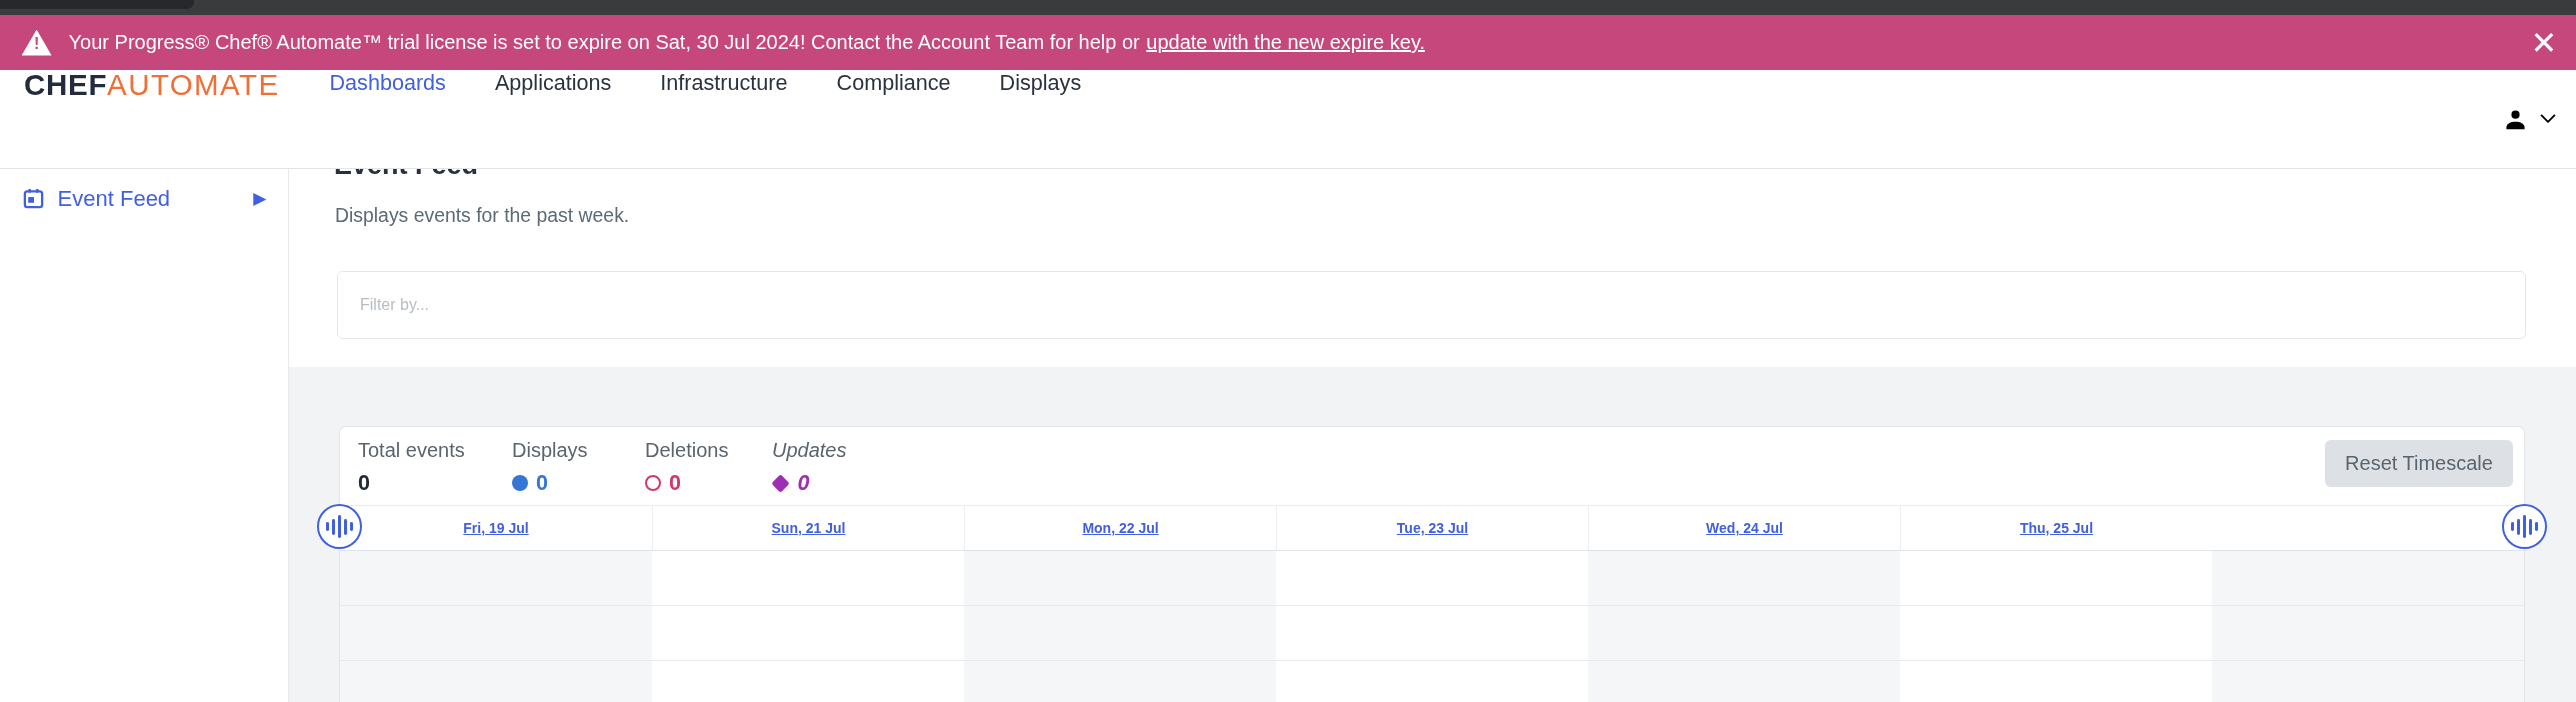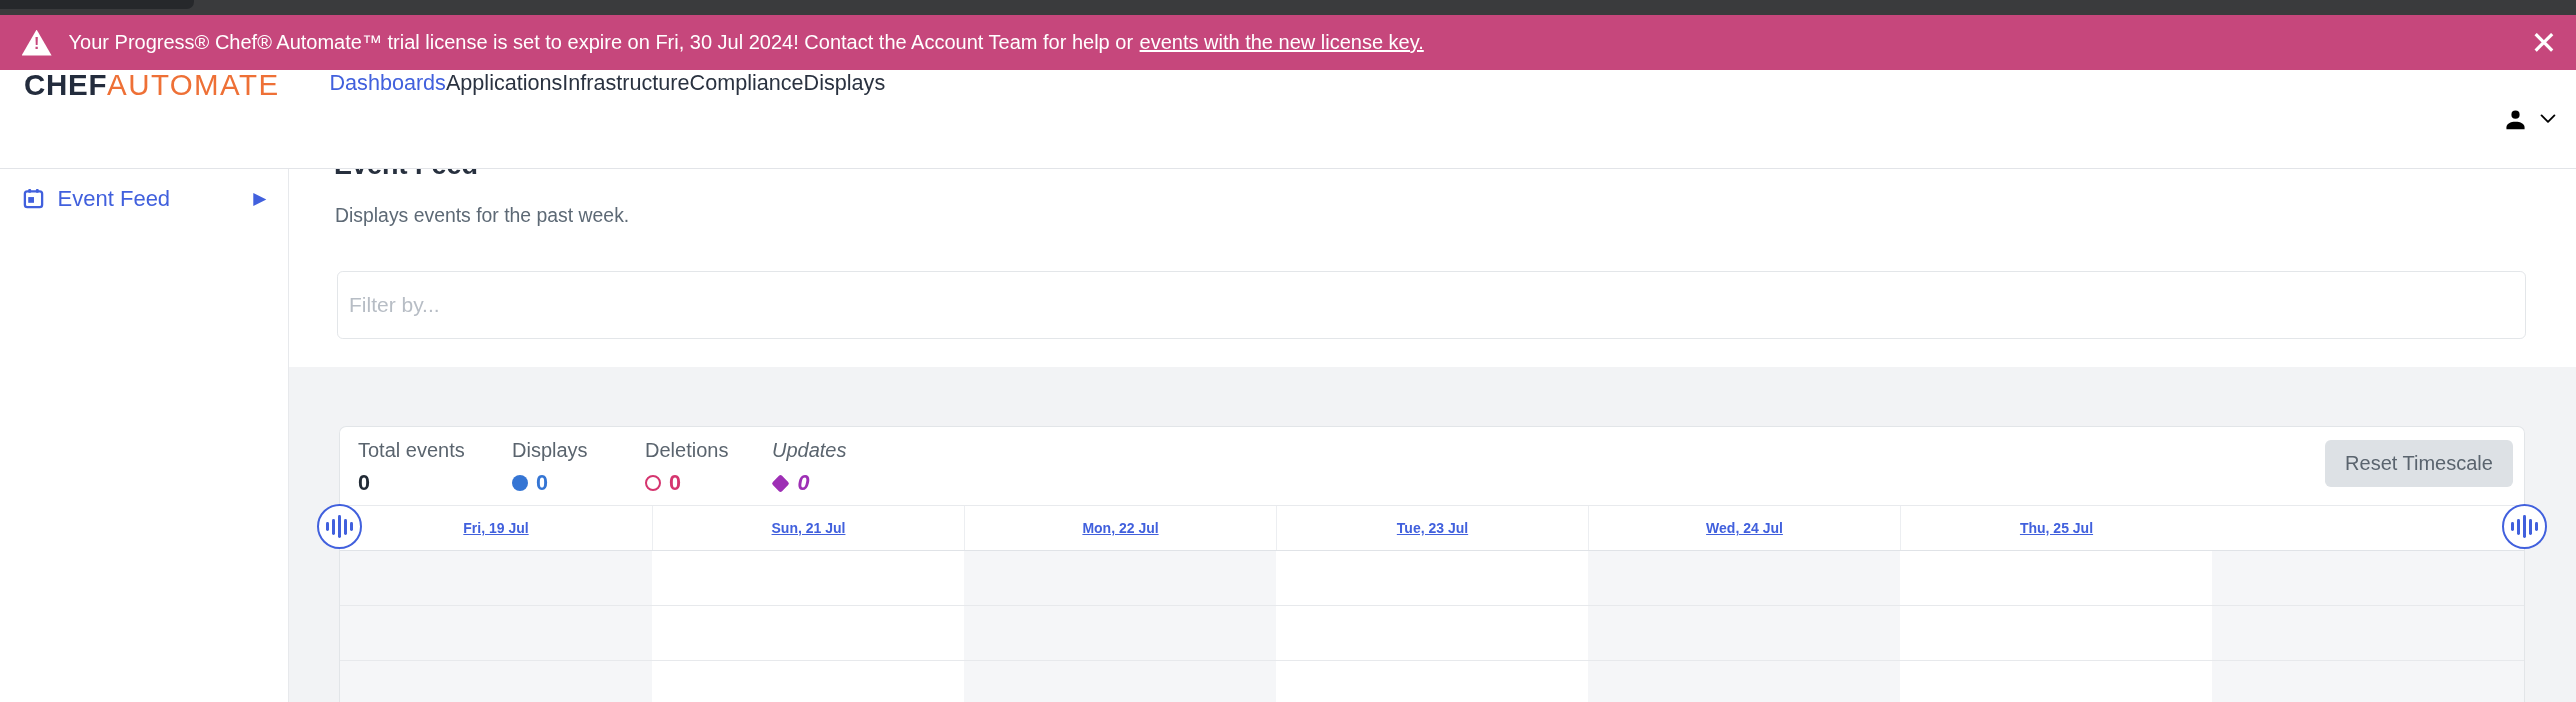--- a/index.html
+++ b/index.html
@@ -25,38 +25,38 @@
   .banner-close { position:absolute; right:18.7px; top:50%; transform:translateY(-50%); font-size:32px; font-weight:300; line-height:1; cursor:pointer; }
 
   
   .header {
     position:absolute; top:70px; left:0; width:100%; height:99px; background:#ffffff;
     border-bottom:1.4px solid #e2e4e8; display:flex; z-index:30;
   }
   .logo { margin-left:24px; font-size:29.5px; line-height:1; white-space:nowrap; }
   .logo-chef { font-weight:bold; color:#232c3d; letter-spacing:0.7px; }
   .logo-automate { font-weight:400; color:#ee7036; letter-spacing:1.4px; }
-  .nav { display:flex; margin-left:50px; font-size:21.6px; color:#2a3240; }
+  .nav { display:flex; margin-left:50px; gap:49px; font-size:21.6px; color:#2a3240; }
   .nav-item { cursor:pointer; }
   .nav-item.active { color:#4160dd; }
   .user-menu { position:absolute; right:20px; top:0; height:100%; display:flex; align-items:center; gap:10px; cursor:pointer; }
 
   
   .sidebar { position:absolute; top:169px; left:0; width:289px; height:534px; background:#ffffff; border-right:1.4px solid #e7e9ec; z-index:5; }
   .sidebar-item { position:relative; display:flex; align-items:center; height:45px; margin-top:7.2px; padding-left:21.6px; color:#4160dd; font-size:22px; cursor:pointer; }
   .sidebar-item .lbl { margin-left:13px; }
   .sidebar-arrow { position:absolute; right:21.6px; font-size:17px; color:#4160dd; }
 
   
   .page-title { position:absolute; top:150px; left:334px; font-size:27px; font-weight:bold; color:#27303e; z-index:1; }
   .page-subtitle { position:absolute; top:204px; left:335px; font-size:19.4px; color:#5d6975; z-index:1; }
 
   .filter-input {
     position:absolute; top:271px; left:337px; width:2189px; height:68px;
-    border:1.4px solid #e3e6e9; border-radius:5.8px; padding:0 11px; font-size:21px; color:#333a42;
+    border:1.4px solid #e3e6e9; border-radius:5.8px; padding:0 22px; font-size:16px; color:#333a42;
     font-family:"Liberation Sans", sans-serif; outline:none; z-index:1; background:#fff;
   }
   .filter-input::placeholder { color:#b7bdc5; }
 
   .gray-bg { position:absolute; top:367px; left:289px; right:0; height:336px; background:#f2f3f5; z-index:0; }
 
   .card {
     position:absolute; top:426px; left:339px; width:2186px; height:277px;
     background:#ffffff; border:1.4px solid #e2e5e8; border-bottom:none;
     border-radius:7.2px 7.2px 0 0; overflow:hidden; z-index:1;
@@ -101,22 +101,22 @@
 
 <div class="chrome">
   <div class="chrome-tab"></div>
 </div>
 
 <div class="banner" id="banner" style="background: rgb(198, 71, 124);">
   <span class="warn-tri">
     <span class="tri"></span>
     <span class="bang" id="warn-bang" style="color: rgb(198, 71, 124);">!</span>
   </span>
-  <span>Your Progress® Chef® Automate™ trial license is set to expire on Fri, 30 Jul 2024! Contact the Account Team for help or</span>
-  <a class="banner-link">events with the new license key.</a>
+  <span>Your Progress® Chef® Automate™ trial license is set to expire on Sat, 30 Jul 2024! Contact the Account Team for help or</span>
+  <a class="banner-link">update with the new expire key.</a>
   <span class="banner-close">✕</span>
 </div>
 
 <div class="header">
   <div class="logo">
     <span class="logo-chef">CHEF</span><span class="logo-automate">AUTOMATE</span>
   </div>
   <div class="nav" id="nav">
       <div class="nav-item active">Dashboards</div>
       <div class="nav-item">Applications</div>

